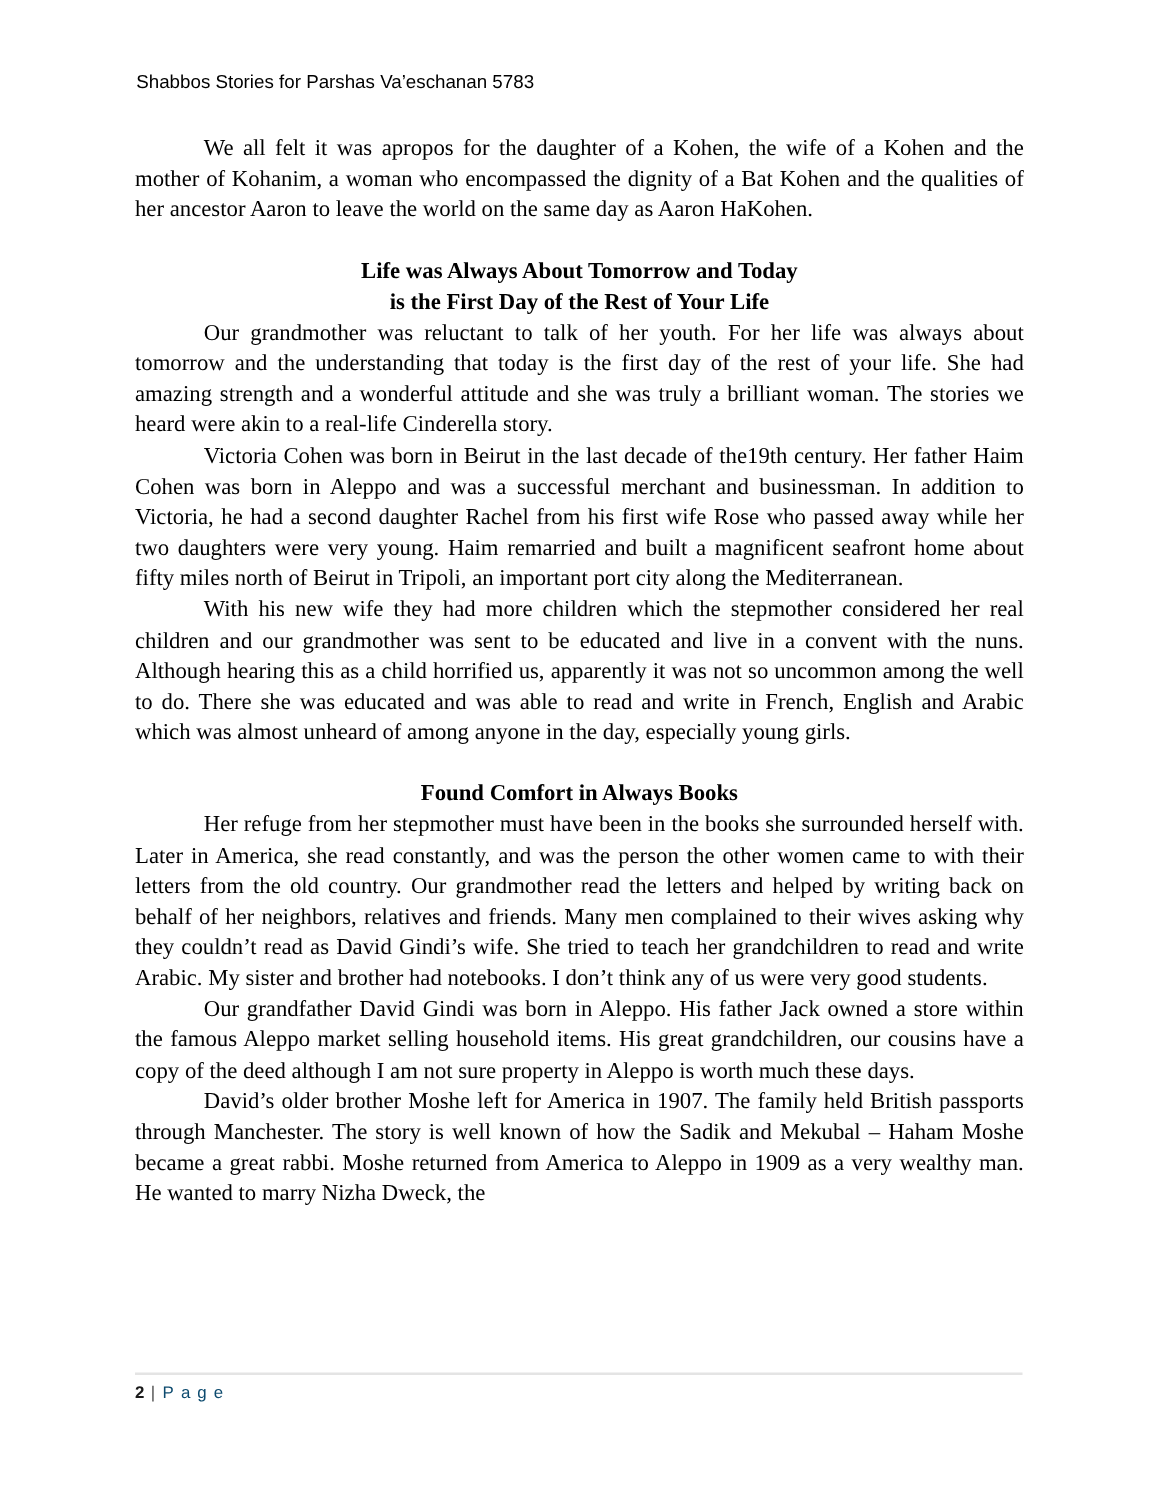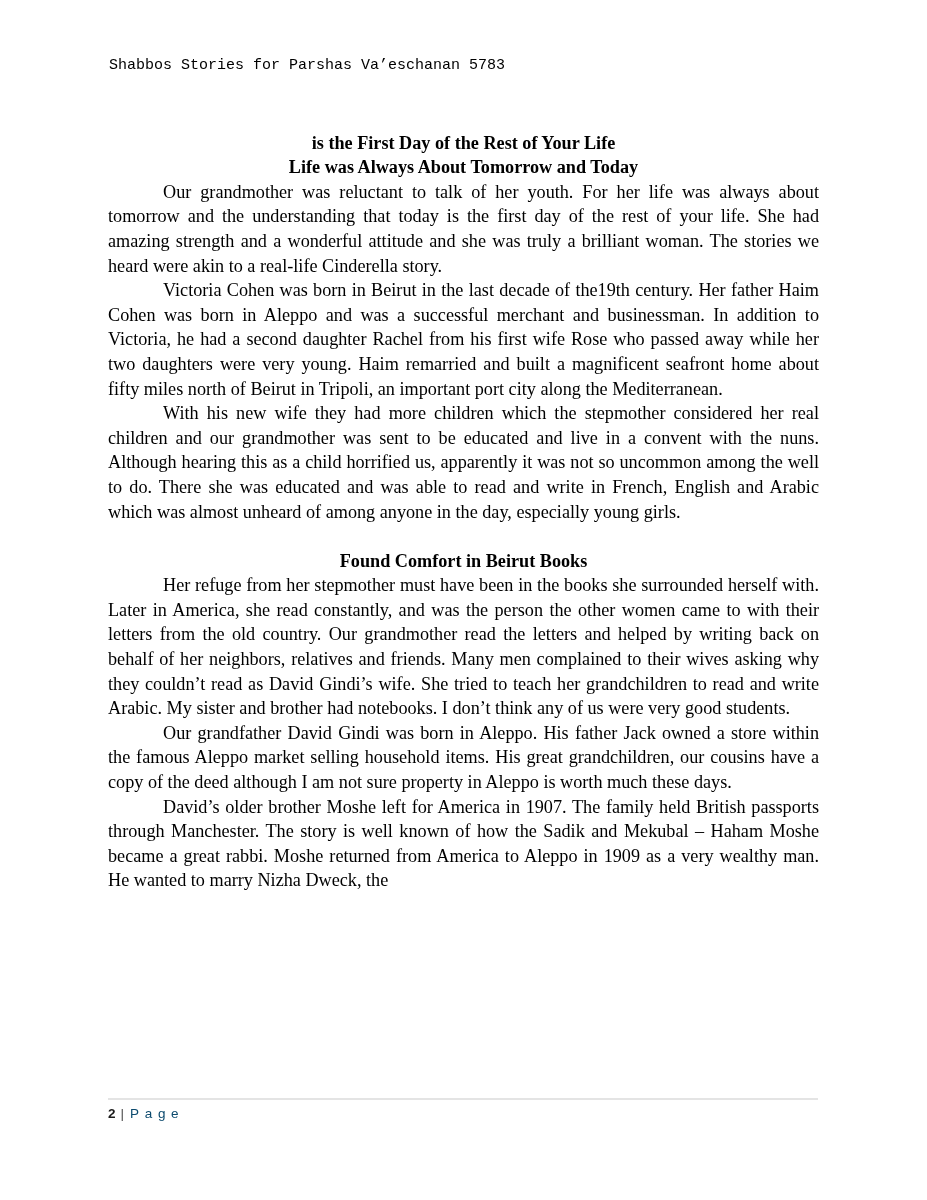--- a/index.html
+++ b/index.html
@@ -14,21 +14,21 @@
     position: absolute;
     inset: 0;
     background: #ffffff;
     color: #000000;
   }
   .doc-header {
     position: absolute;
     left: 109px;
     top: 56px;
     width: 711px;
-    font-family: Liberation Mono, monospace;
+    font-family: Liberation Sans, sans-serif;
     font-size: 15px;
     line-height: 19px;
     color: #000000;
   }
   .doc-body {
     position: absolute;
     left: 108px;
     top: 106px;
     width: 711px;
     font-family: "Liberation Serif", serif;
@@ -83,34 +83,35 @@
 </head>
 <body>
 
 <div class="page">
 
   <div class="doc-header">
     <span>Shabbos Stories for Parshas Va’eschanan 5783</span>
   </div>
 
   <div class="doc-body">
+    <p class="para">We all felt it was apropos for the daughter of a Kohen, the wife of a Kohen and the mother of Kohanim, a woman who encompassed the dignity of a Bat Kohen and the qualities of her ancestor Aaron to leave the world on the same day as Aaron HaKohen.</p>
 
     <div class="heading">
+      <div>Life was Always About Tomorrow and Today</div>
       <div>is the First Day of the Rest of Your Life</div>
-      <div>Life was Always About Tomorrow and Today</div>
     </div>
 
     <p class="para">Our grandmother was reluctant to talk of her youth. For her life was always about tomorrow and the understanding that today is the first day of the rest of your life. She had amazing strength and a wonderful attitude and she was truly a brilliant woman. The stories we heard were akin to a real-life Cinderella story.</p>
 
     <p class="para">Victoria Cohen was born in Beirut in the last decade of the19th century. Her father Haim Cohen was born in Aleppo and was a successful merchant and businessman. In addition to Victoria, he had a second daughter Rachel from his first wife Rose who passed away while her two daughters were very young. Haim remarried and built a magnificent seafront home about fifty miles north of Beirut in Tripoli, an important port city along the Mediterranean.</p>
 
     <p class="para">With his new wife they had more children which the stepmother considered her real children and our grandmother was sent to be educated and live in a convent with the nuns. Although hearing this as a child horrified us, apparently it was not so uncommon among the well to do. There she was educated and was able to read and write in French, English and Arabic which was almost unheard of among anyone in the day, especially young girls.</p>
 
     <div class="heading">
-      <div>Found Comfort in Beirut Books</div>
+      <div>Found Comfort in Always Books</div>
     </div>
 
     <p class="para">Her refuge from her stepmother must have been in the books she surrounded herself with. Later in America, she read constantly, and was the person the other women came to with their letters from the old country. Our grandmother read the letters and helped by writing back on behalf of her neighbors, relatives and friends. Many men complained to their wives asking why they couldn’t read as David Gindi’s wife. She tried to teach her grandchildren to read and write Arabic. My sister and brother had notebooks. I don’t think any of us were very good students.</p>
 
     <p class="para">Our grandfather David Gindi was born in Aleppo. His father Jack owned a store within the famous Aleppo market selling household items. His great grandchildren, our cousins have a copy of the deed although I am not sure property in Aleppo is worth much these days.</p>
 
     <p class="para">David’s older brother Moshe left for America in 1907. The family held British passports through Manchester. The story is well known of how the Sadik and Mekubal – Haham Moshe became a great rabbi. Moshe returned from America to Aleppo in 1909 as a very wealthy man. He wanted to marry Nizha Dweck, the</p>
   </div>
 
   <div class="doc-footer">

